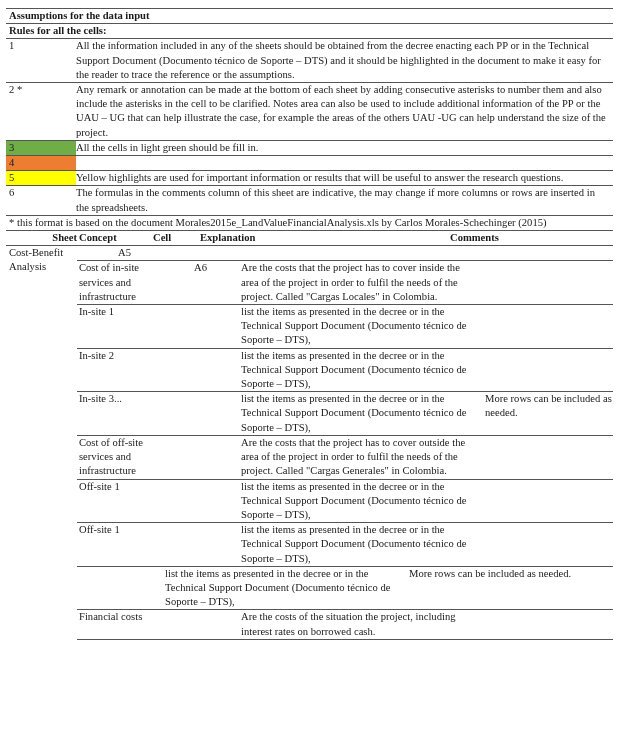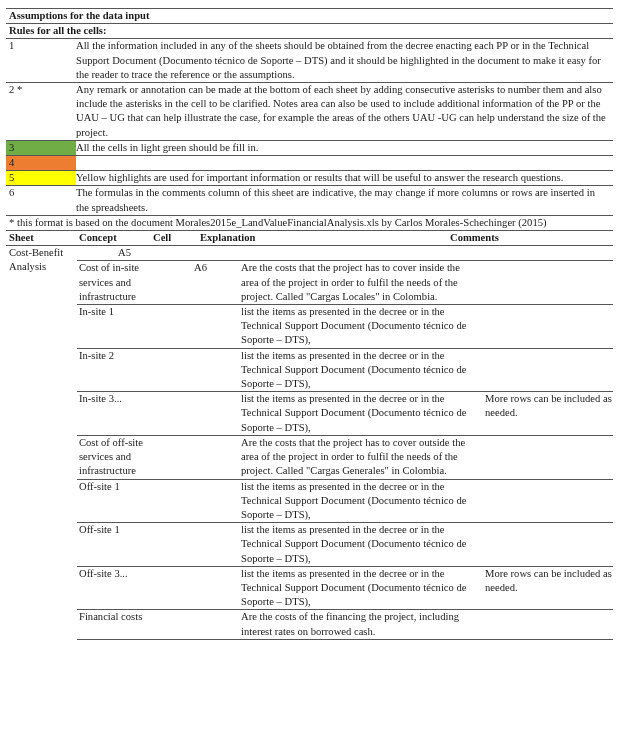--- a/index.html
+++ b/index.html
@@ -14,21 +14,21 @@
     .row.bold { font-weight: bold; }
     .num { width: 70px; padding-left: 3px; box-sizing: border-box; flex: none; }
     .txt { flex: 1; padding-right: 4px; }
     .green { background: #70ad47; }
     .orange { background: #ed7d31; }
     .yellow { background: #ffff00; }
     .full { padding-left: 3px; }
 
     
     .t2 { display: flex; }
-    .c-sheet { width: 71px; flex: none; padding-left: 3px; box-sizing: border-box; }
+    .c-sheet { width: 71px; flex: none; padding-left: 3px; box-sizing: border-box; text-align: right; }
     .c-concept { width: 76px; flex: none; padding-left: 2px; box-sizing: border-box; }
     .c-cell { width: 47px; flex: none; }
     .c-expl { width: 244px; flex: none; padding-right: 6px; box-sizing: border-box; }
     .c-comm { flex: 1; }
     .hdr .c-comm { padding-left: 6px; }
     .body2 { display: flex; }
     .sheet-col { width: 71px; flex: none; padding-left: 3px; box-sizing: border-box; }
     .rest { flex: 1; }
     .r2 { display: flex; border-bottom: 1.5px solid #555; }
     .r2 .c-concept { width: 76px; }
@@ -125,26 +125,25 @@
           <div class="c-expl">list the items as presented in the decree or in the Technical Support Document (Documento técnico de Soporte – DTS),</div>
           <div class="c-comm"></div>
         </div>
         <div class="r2">
           <div class="c-concept">Off-site 1</div>
           <div class="c-cell"></div>
           <div class="c-expl">list the items as presented in the decree or in the Technical Support Document (Documento técnico de Soporte – DTS),</div>
           <div class="c-comm"></div>
         </div>
         <div class="r2">
-          <div class="c-concept">Off-site 3...</div>
           <div class="c-cell"></div>
           <div class="c-expl">list the items as presented in the decree or in the Technical Support Document (Documento técnico de Soporte – DTS),</div>
           <div class="c-comm">More rows can be included as needed.</div>
         </div>
         <div class="r2">
           <div class="c-concept">Financial costs</div>
           <div class="c-cell"></div>
-          <div class="c-expl">Are the costs of the financing the project, including interest rates on borrowed cash.</div>
+          <div class="c-expl">Are the costs of the situation the project, including interest rates on borrowed cash.</div>
           <div class="c-comm"></div>
         </div>
       </div>
   </div>
 </div>
 
 </body></html>

